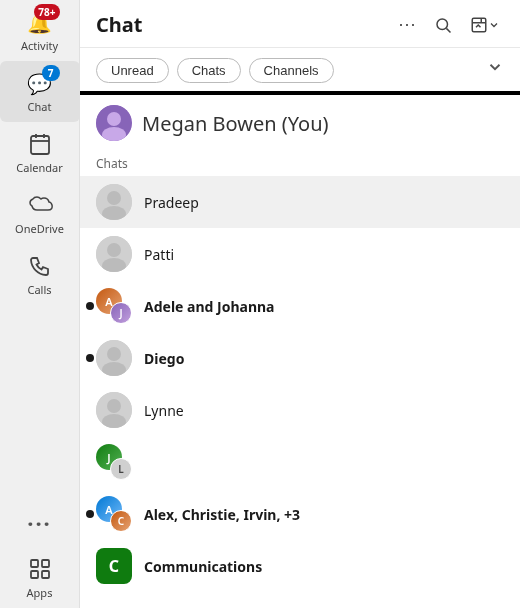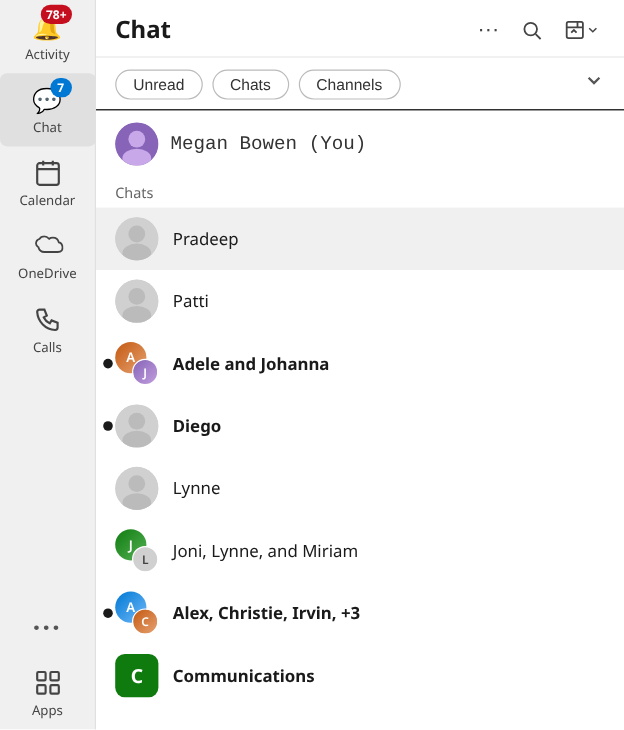--- a/index.html
+++ b/index.html
@@ -119,21 +119,21 @@
       padding: 4px;
       border-radius: 4px;
     }
 
     
     .tabs-row {
       display: flex;
       align-items: flex-start;
       padding: 10px 16px 8px 16px;
       gap: 8px;
-      border-bottom: 1px solid #000000;
+      border-bottom: 4px solid #000000;
     }
 
     .tab-pill {
       border: 1px solid #bbb;
       border-radius: 20px;
       padding: 4px 14px;
       font-size: 13px;
       color: #333;
       cursor: pointer;
       background: #fff;
@@ -177,23 +177,22 @@
     }
 
     .avatar.megan { background: linear-gradient(135deg, #8764b8, #c19edd); }
     .avatar.pradeep { background: #ccc; font-size: 18px; }
     .avatar.patti { background: #ccc; font-size: 18px; }
     .avatar.lynne { background: #ccc; font-size: 18px; }
     .avatar.diego { background: #ccc; font-size: 18px; }
     .avatar.comm { background: #0f7b0f; font-size: 16px; font-weight: 700; border-radius: 8px; }
 
     .user-name {
-      font-size: 16px;
+      font-size: 20px;
       color: #333;
-      font-family: Liberation Mono, monospace;
     }
 
     .section-label {
       padding: 4px 16px 4px 16px;
       font-size: 12px;
       color: #666;
       font-weight: 400;
     }
 
     .chat-item {
@@ -448,21 +447,20 @@
         </svg>
       </div>
       <span class="chat-item-name">Lynne</span>
     </div>
 
     <div class="chat-item">
       <div class="avatar-group">
         <div class="av1" style="background: linear-gradient(135deg, #107c10, #54b154);">J</div>
         <div class="av2" style="background: #d0d0d0; color: #444;">L</div>
       </div>
-      <span class="chat-item-name">Joni, Lynne, and Miriam</span>
     </div>
 
     <div class="chat-item">
       <span class="unread-dot"></span>
       <div class="avatar-group">
         <div class="av1" style="background: linear-gradient(135deg, #0078d4, #71b9f8);">A</div>
         <div class="av2" style="background: linear-gradient(135deg, #c45911, #e6a272);">C</div>
       </div>
       <span class="chat-item-name bold">Alex, Christie, Irvin, +3</span>
     </div>

